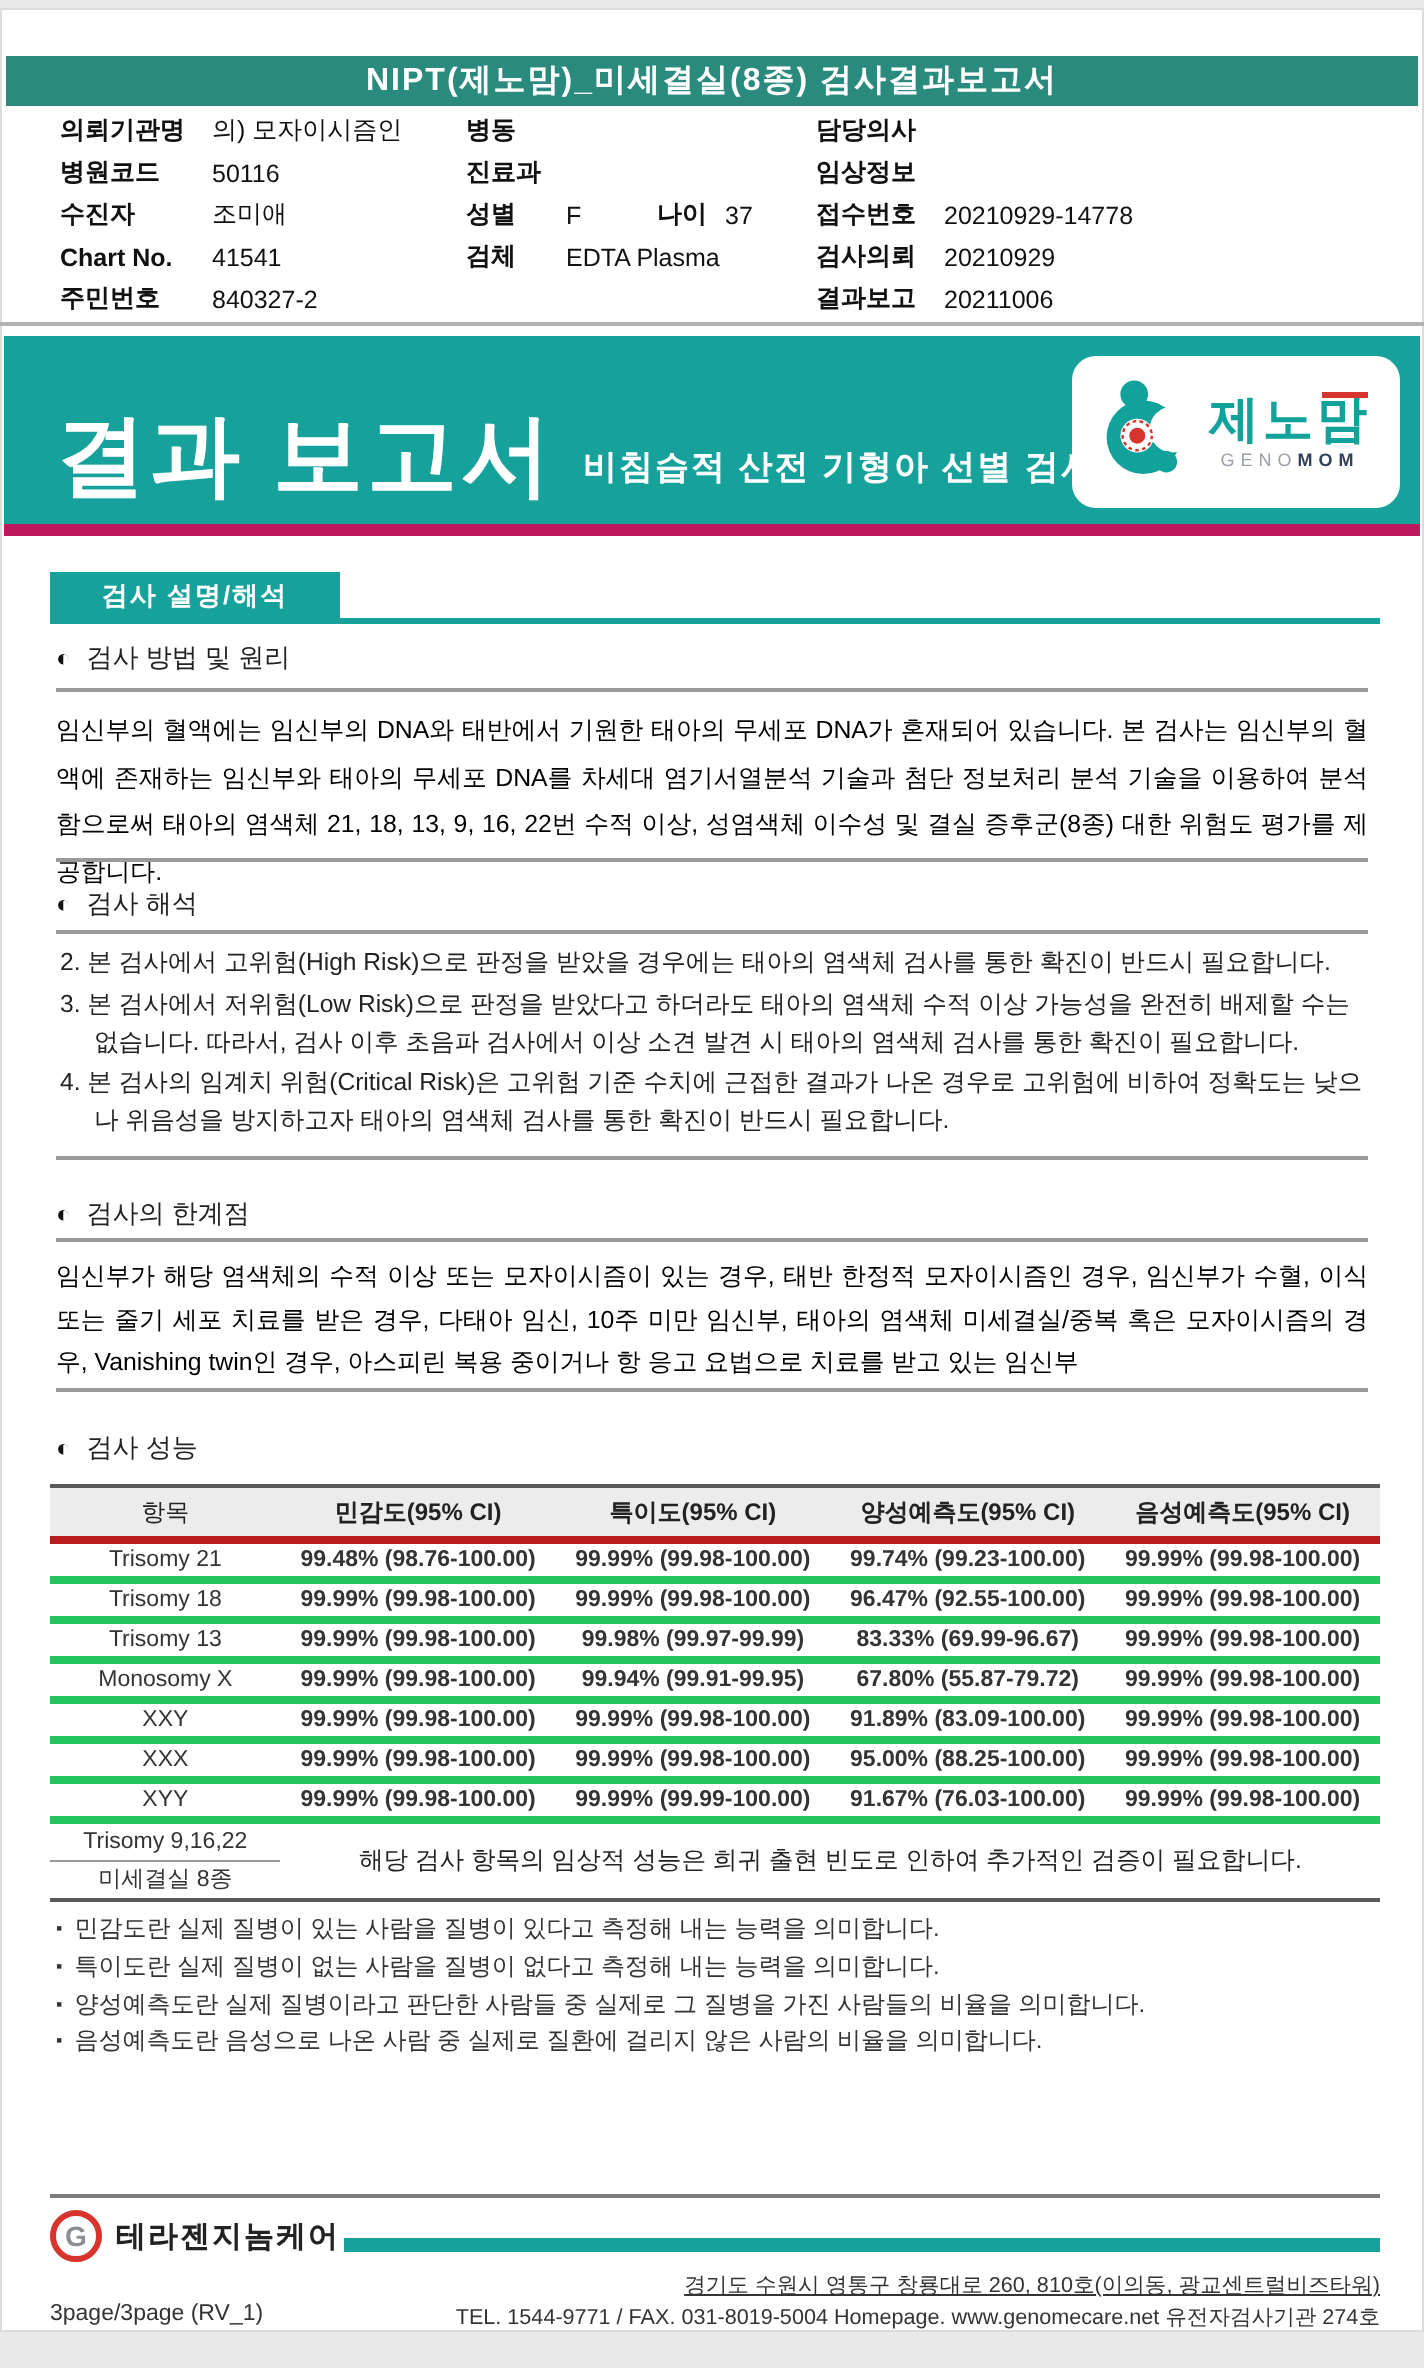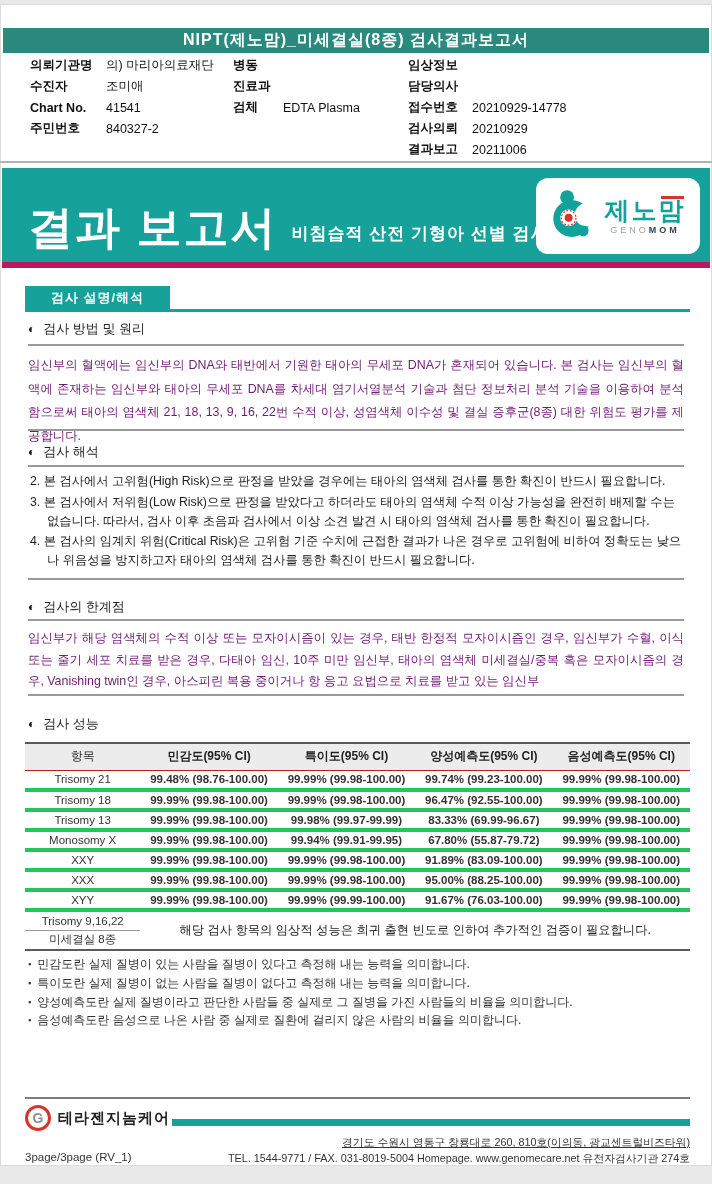--- a/index.html
+++ b/index.html
@@ -59,41 +59,41 @@
     position:absolute; left:25px; top:286px; width:145px; height:24px;
     background:#16a29b; color:#fff; font-size:13px; font-weight:bold;
     display:flex; align-items:center; justify-content:center; letter-spacing:1px;
   }
   .tab-underline { position:absolute; left:25px; top:309px; width:665px; height:3px; background:#16a29b; }
 
   
   .sec-head { position:absolute; left:28px; font-size:13px; color:#222; display:flex; align-items:center; gap:8px; }
   .sec-mark { font-size:12px; color:#111; }
   .hr { position:absolute; left:28px; width:656px; height:2px; background:#9a9a9a; }
-  .body-text { position:absolute; left:28px; width:656px; font-size:12.4px; color:#701a75; text-align:justify; }
+  .body-text { position:absolute; left:28px; width:656px; font-size:12.4px; color:#000000; text-align:justify; }
   .h-method  { top:320px; }  .hr-a { top:344px; }
   .body-method { top:354px; line-height:23.5px; }
   .hr-b { top:429px; }
   .h-interp  { top:443px; }  .hr-c { top:465px; }
   .interp-list { position:absolute; left:30px; width:654px; top:472px; font-size:12.3px; color:#222; }
   .interp-item { line-height:18.8px; padding-left:17px; text-indent:-17px; margin-bottom:2px; }
   .hr-d { top:578px; }
   .h-limit   { top:598px; }  .hr-e { top:619px; }
   .body-limit { top:628px; line-height:21.5px; }
   .hr-f { top:694px; }
   .h-perf    { top:715px; }
 
   
   .perf-table {
     position:absolute; left:25px; top:742px; width:665px;
     border-collapse:collapse; font-size:11.5px; color:#333;
   }
   .perf-table th {
     background:#ececec; font-weight:normal; color:#222; height:27px;
-    border-top:2px solid #5a5a5a; border-bottom:1px solid #b91c1c; text-align:center; font-size:12px;
+    border-top:2px solid #5a5a5a; border-bottom:4px solid #b91c1c; text-align:center; font-size:12px;
   }
   .perf-table td { height:20px; text-align:center; border-bottom:4px solid #22c55e; }
   .perf-table .c0 { width:115px; }
   .perf-table .cv { width:137px;font-weight:bold; }
   .perf-table tr.sp1 td.c0 { border-bottom:1px solid #9a9a9a; }
   .perf-table tr.sp2 td.c0 { border-bottom:2px solid #5a5a5a; }
   .perf-table td.note { border-bottom:2px solid #5a5a5a; font-size:12.3px; color:#222; }
 
   
   .footnotes { position:absolute; left:28px; top:955px; width:660px; font-size:12px; color:#333; }
@@ -120,21 +120,25 @@
 <div class="canvas">
   <div class="page"></div>
 
   <div class="titlebar">
     <span>NIPT(제노맘)_미세결실(8종) 검사결과보고서</span>
   </div>
 
   <div class="pcol pcol1">
     <div class="pi-row">
       <span class="pi-label">의뢰기관명</span>
-      <span class="pi-value">의) 마리아의료재단</span>
+      <span class="pi-value">의) 모자이시즘인</span>
+    </div>
+    <div class="pi-row">
+      <span class="pi-label">병원코드</span>
+      <span class="pi-value">50116</span>
     </div>
     <div class="pi-row">
       <span class="pi-label">수진자</span>
       <span class="pi-value">조미애</span>
     </div>
     <div class="pi-row">
       <span class="pi-label">Chart No.</span>
       <span class="pi-value">41541</span>
     </div>
     <div class="pi-row">
@@ -146,32 +150,38 @@
   <div class="pcol pcol2">
     <div class="pi-row">
       <span class="pi-label">병동</span>
       <span class="pi-value"></span>
     </div>
     <div class="pi-row">
       <span class="pi-label">진료과</span>
       <span class="pi-value"></span>
     </div>
     <div class="pi-row">
+      <span class="pi-label">성별</span>
+      <span class="pi-value pi-val-sex">F</span>
+      <span class="pi-label2">나이</span>
+      <span class="pi-value">37</span>
+    </div>
+    <div class="pi-row">
       <span class="pi-label">검체</span>
       <span class="pi-value">EDTA Plasma</span>
     </div>
   </div>
 
   <div class="pcol pcol3">
     <div class="pi-row">
+      <span class="pi-label">담당의사</span>
+      <span class="pi-value"></span>
+    </div>
+    <div class="pi-row">
       <span class="pi-label">임상정보</span>
-      <span class="pi-value"></span>
-    </div>
-    <div class="pi-row">
-      <span class="pi-label">담당의사</span>
       <span class="pi-value"></span>
     </div>
     <div class="pi-row">
       <span class="pi-label">접수번호</span>
       <span class="pi-value">20210929-14778</span>
     </div>
     <div class="pi-row">
       <span class="pi-label">검사의뢰</span>
       <span class="pi-value">20210929</span>
     </div>

